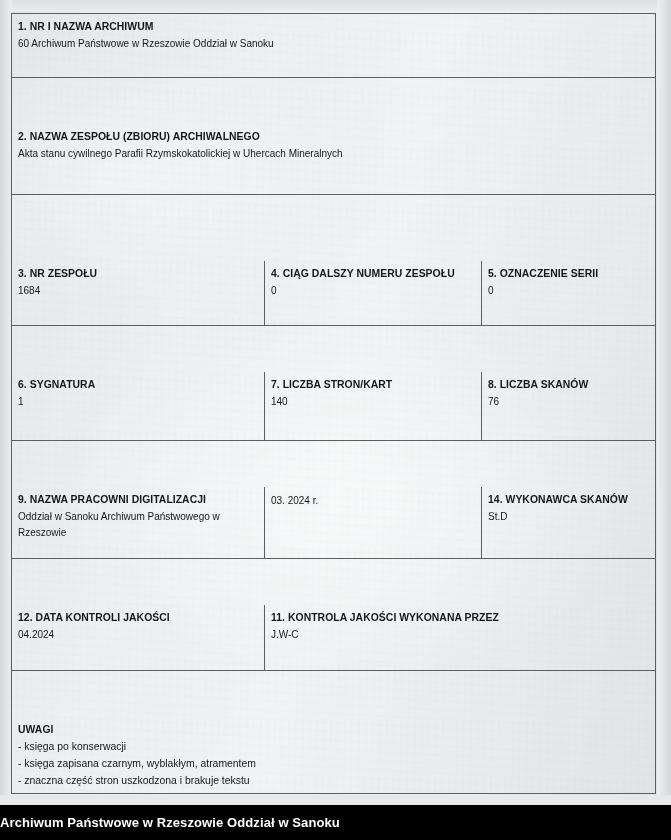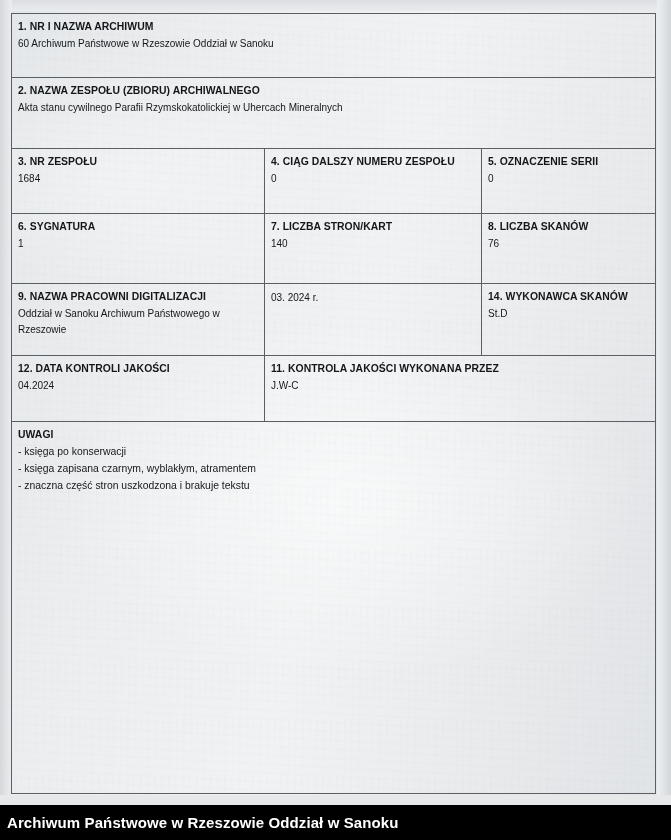--- a/index.html
+++ b/index.html
@@ -57,20 +57,21 @@
   .form-table {
     position: absolute;
     left: 11px;
     top: 13px;
     width: 645px;
     height: 781px;
     border: 1.6px solid #5a5f63;
     background: transparent;
     display: flex;
     flex-direction: column;
+    gap: 46px;
   }
 
   .row {
     display: flex;
     border-bottom: 1.4px solid #5a5f63;
     width: 100%;
   }
   .row:last-child { border-bottom: none; }
 
   .cell {
@@ -93,21 +94,21 @@
   .cell-value {
     font-weight: normal;
     font-size: 10px;
     color: #15181b;
     margin-top: 1px;
   }
 
   
   .r1 { height: 64px; }
   .r2 { height: 71px; }
-  .r3 { height: 65px; }
+  .r3 { height: 65px; margin-top: 20px; }
   .r4 { height: 70px; }
   .r5 { height: 72px; }
   .r6 { height: 66px; }
   .r7 { flex: 1; }
 
   
   .c-full   { width: 100%; }
   .c-a      { width: 253px; }
   .c-b      { width: 217px; }
   .c-c      { flex: 1; }
@@ -132,23 +133,22 @@
     left: 0;
     bottom: 0;
     width: 671px;
     height: 35px;
     background: #000000;
     display: flex;
     align-items: center;
   }
   .footer-text {
     color: #ffffff;
-    font-size: 15px;
+    font-size: 13px;
     font-weight: bold;
-    padding-left: 7px;
     letter-spacing: 0.1px;
     font-family: "Liberation Sans", sans-serif;
   }
   .footer-gap {
     position: absolute;
     left: 0;
     bottom: 35px;
     width: 671px;
     height: 10px;
     background: #e6e8ea;

